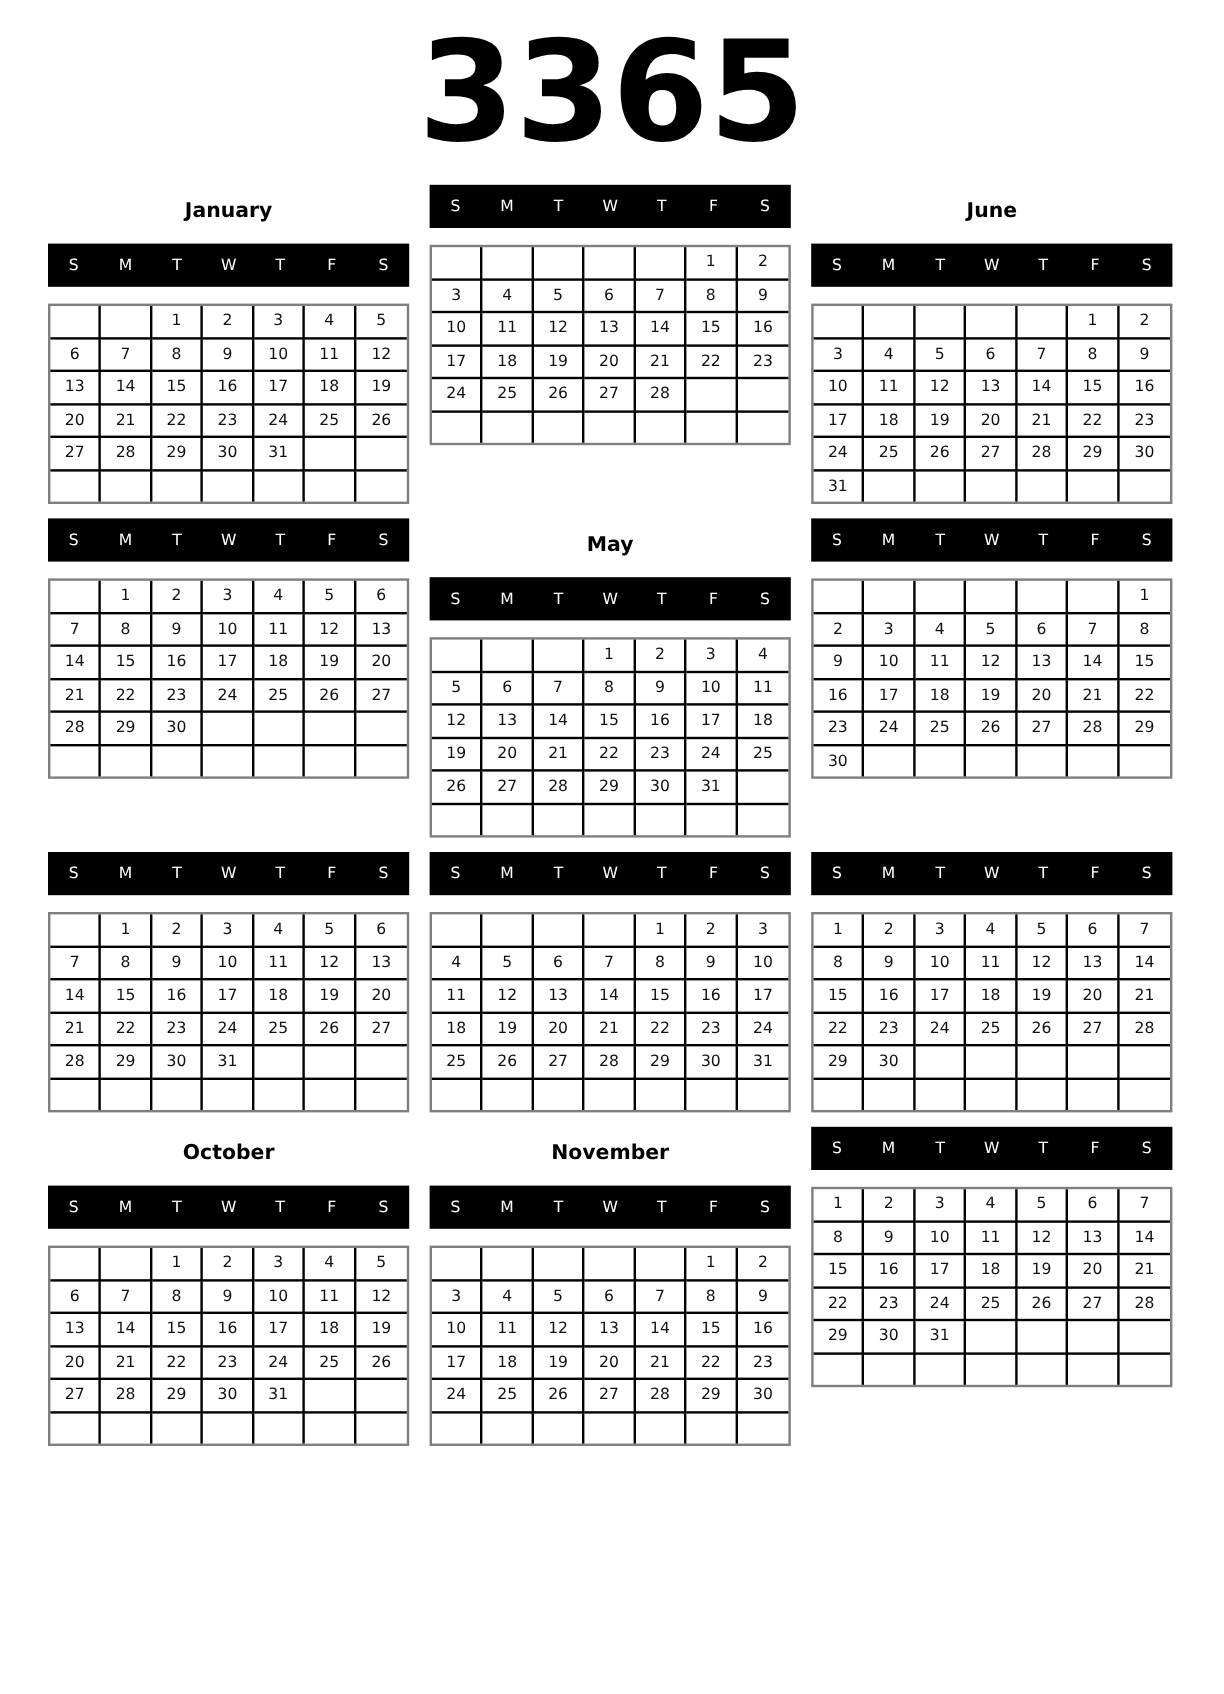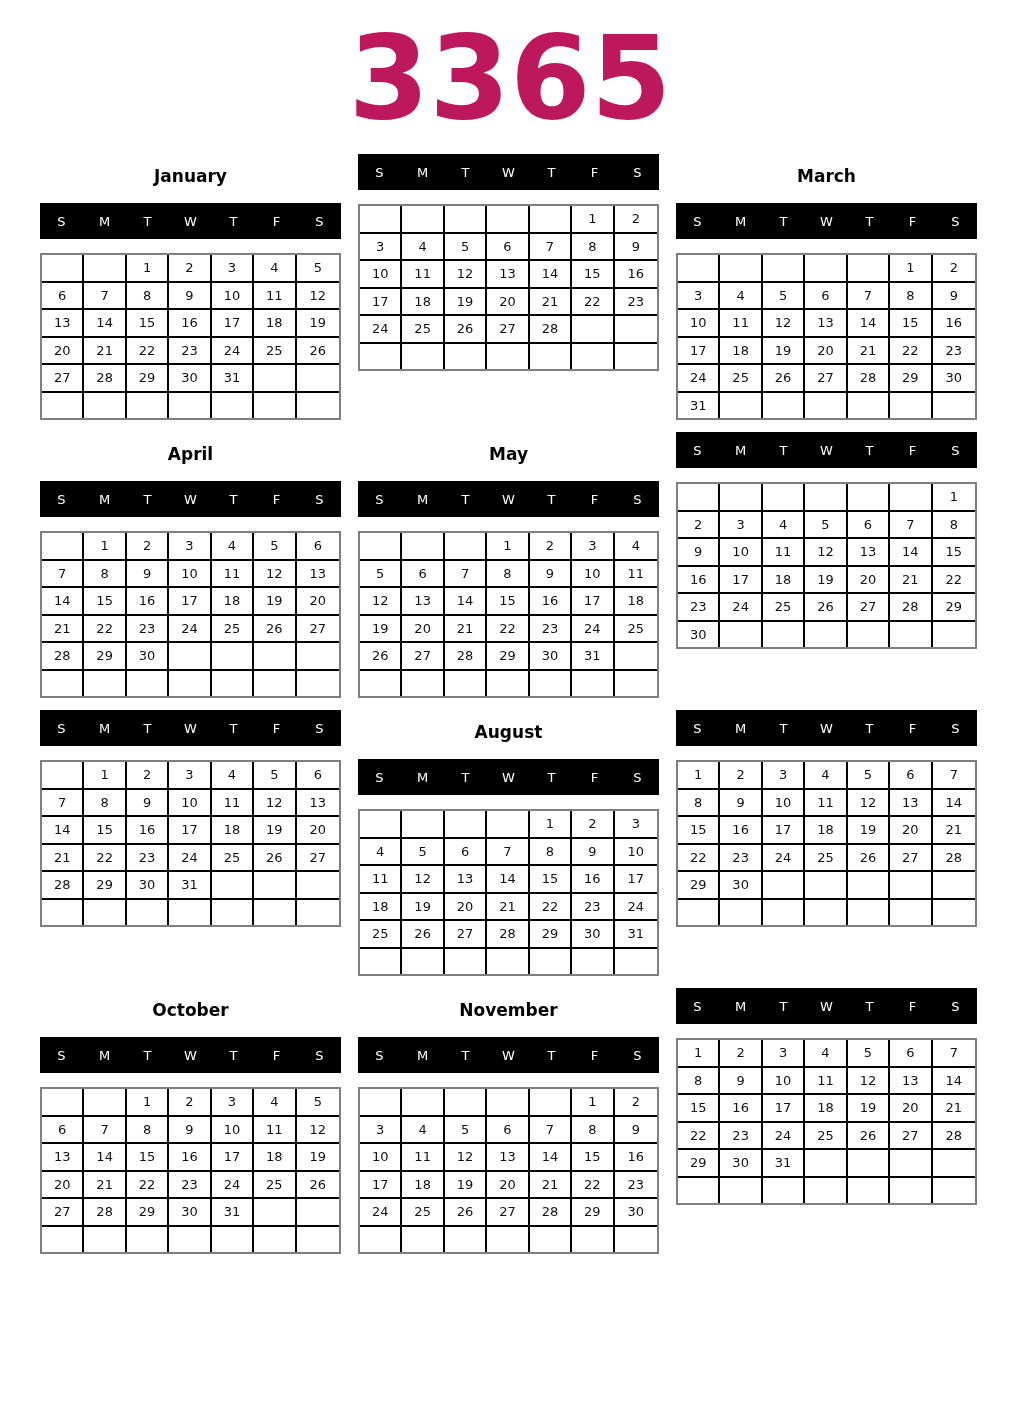--- a/index.html
+++ b/index.html
@@ -13,21 +13,21 @@
     height: 1412px;
     position: relative;
     overflow: hidden;
   }
   .year-title {
     padding-top: 20px;
     text-align: center;
     font-size: 116px;
     line-height: 116px;
     font-weight: bold;
-    color: #be185d;
+    color: #000000;
     letter-spacing: 0px;
   }
   .months {
     margin: 18px 43px 0 40px;
     display: grid;
     grid-template-columns: repeat(3, 301px);
     column-gap: 17px;
     row-gap: 12px;
   }
   .month {
@@ -185,21 +185,21 @@
         <div class="day-cell"></div>
         <div class="day-cell"></div>
         <div class="day-cell"></div>
         <div class="day-cell"></div>
         <div class="day-cell"></div>
         <div class="day-cell"></div>
         <div class="day-cell"></div>
       </div>
     </div>
     <div class="month">
-      <div class="month-title">March</div>
+      <div class="month-title">June</div>
       <div class="dow-bar">
         <div class="dow-cell">S</div>
         <div class="dow-cell">M</div>
         <div class="dow-cell">T</div>
         <div class="dow-cell">W</div>
         <div class="dow-cell">T</div>
         <div class="dow-cell">F</div>
         <div class="dow-cell">S</div>
       </div>
       <div class="grid">
@@ -241,21 +241,20 @@
         <div class="day-cell">31</div>
         <div class="day-cell"></div>
         <div class="day-cell"></div>
         <div class="day-cell"></div>
         <div class="day-cell"></div>
         <div class="day-cell"></div>
         <div class="day-cell"></div>
       </div>
     </div>
     <div class="month">
-      <div class="month-title">April</div>
       <div class="dow-bar">
         <div class="dow-cell">S</div>
         <div class="dow-cell">M</div>
         <div class="dow-cell">T</div>
         <div class="dow-cell">W</div>
         <div class="dow-cell">T</div>
         <div class="dow-cell">F</div>
         <div class="dow-cell">S</div>
       </div>
       <div class="grid">
@@ -463,21 +462,20 @@
         <div class="day-cell"></div>
         <div class="day-cell"></div>
         <div class="day-cell"></div>
         <div class="day-cell"></div>
         <div class="day-cell"></div>
         <div class="day-cell"></div>
         <div class="day-cell"></div>
       </div>
     </div>
     <div class="month">
-      <div class="month-title">August</div>
       <div class="dow-bar">
         <div class="dow-cell">S</div>
         <div class="dow-cell">M</div>
         <div class="dow-cell">T</div>
         <div class="dow-cell">W</div>
         <div class="dow-cell">T</div>
         <div class="dow-cell">F</div>
         <div class="dow-cell">S</div>
       </div>
       <div class="grid">

